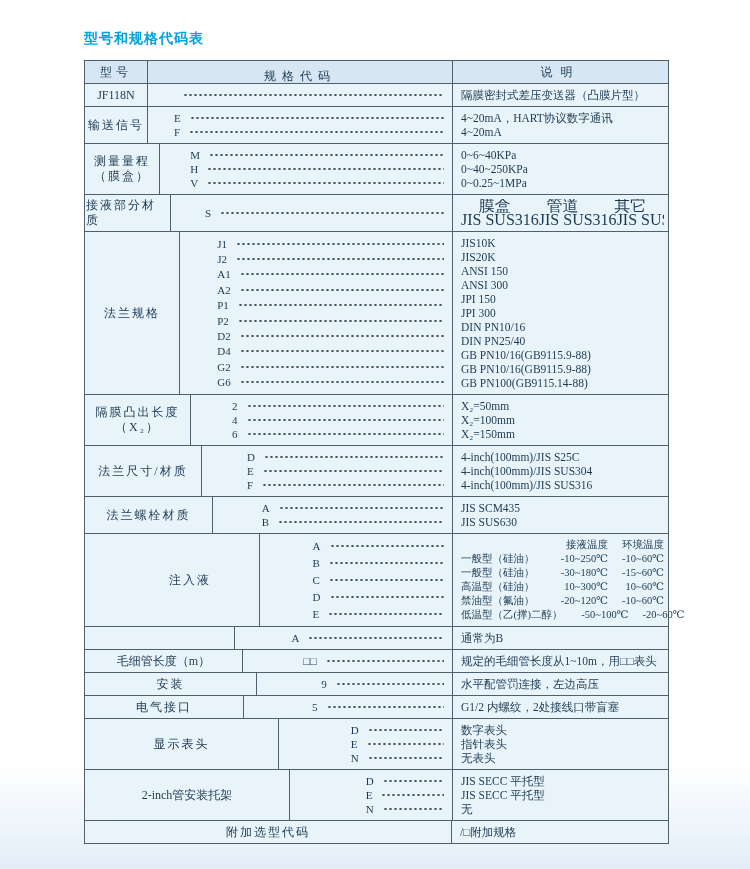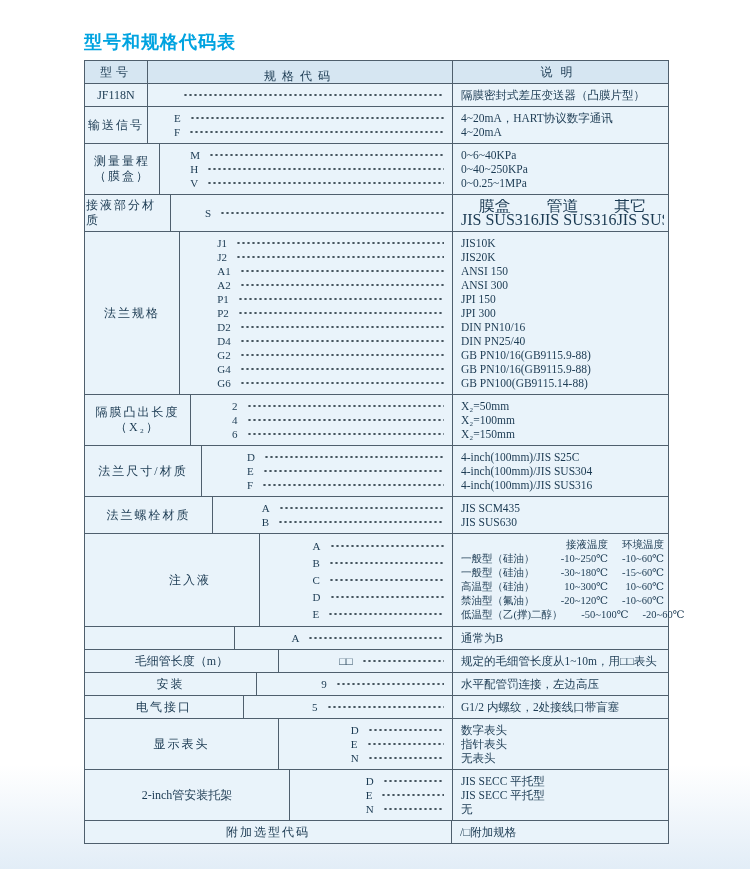--- a/index.html
+++ b/index.html
@@ -6,22 +6,22 @@
   html,body { width:750px; height:869px; }
   body {
     font-family:"Liberation Serif","DejaVu Serif",serif;
     background:linear-gradient(180deg,#ffffff 0%,#ffffff 88%,#e2edf7 100%);
     color:var(--text,#1b3a52);
     overflow:hidden;
   }
   .page { position:relative; width:750px; height:869px; padding:30px 0 0 84px; }
   .title {
     font-family:"DejaVu Sans","Liberation Sans",sans-serif;
-    font-size:18px; font-weight:bold; color:var(--title,#00a3e0);
-    margin-bottom:6px; letter-spacing:1px;
+    font-size:14px; font-weight:bold; color:var(--title,#00a3e0);
+    margin-bottom:12px; letter-spacing:1px;
   }
   .spec-table {
     width:585px; border:1.5px solid var(--border,#4f5f6d);
     background:var(--rowbg,#e9f3fa); font-size:11.5px;
   }
   .thead { display:flex; background:var(--headbg,#d6e6f2); height:22px; }
   .th { display:flex; align-items:center; justify-content:center; font-size:12px; }
   .th-model { width:63px; border-right:1px solid var(--border,#4f5f6d); letter-spacing:4px; }
   .th-code  { flex:1; letter-spacing:6px;margin-top:8px; }
   .th-desc  { width:216px; border-left:1px solid var(--border,#4f5f6d); letter-spacing:8px; }
@@ -179,24 +179,20 @@
             </div>
             <div class="codeline">
               <span class="code">D4</span>
               <span class="leader"></span>
             </div>
             <div class="codeline">
               <span class="code">G2</span>
               <span class="leader"></span>
             </div>
             <div class="codeline">
-              <span class="code">G4</span>
-              <span class="leader"></span>
-            </div>
-            <div class="codeline">
               <span class="code">G6</span>
               <span class="leader"></span>
             </div>
           </div>
           <div class="desccell">
             <div class="descline">JIS10K</div>
             <div class="descline">JIS20K</div>
             <div class="descline">ANSI 150</div>
             <div class="descline">ANSI 300</div>
             <div class="descline">JPI 150</div>
@@ -343,21 +339,21 @@
             <div class="codeline">
               <span class="code">A</span>
               <span class="leader"></span>
             </div>
           </div>
           <div class="desccell">
             <div class="descline">通常为B</div>
           </div>
         </div>
         <div class="sec">
-          <div class="lbl" style="width: 194px;">
+          <div class="lbl" style="width: 158px;">
             <span>毛细管长度（m）</span>
           </div>
           <div class="codecell" style="padding-left: 34.3px;">
             <div class="codeline">
               <span class="code">□□</span>
               <span class="leader"></span>
             </div>
           </div>
           <div class="desccell">
             <div class="descline">规定的毛细管长度从1~10m，用□□表头（如2m）</div>

